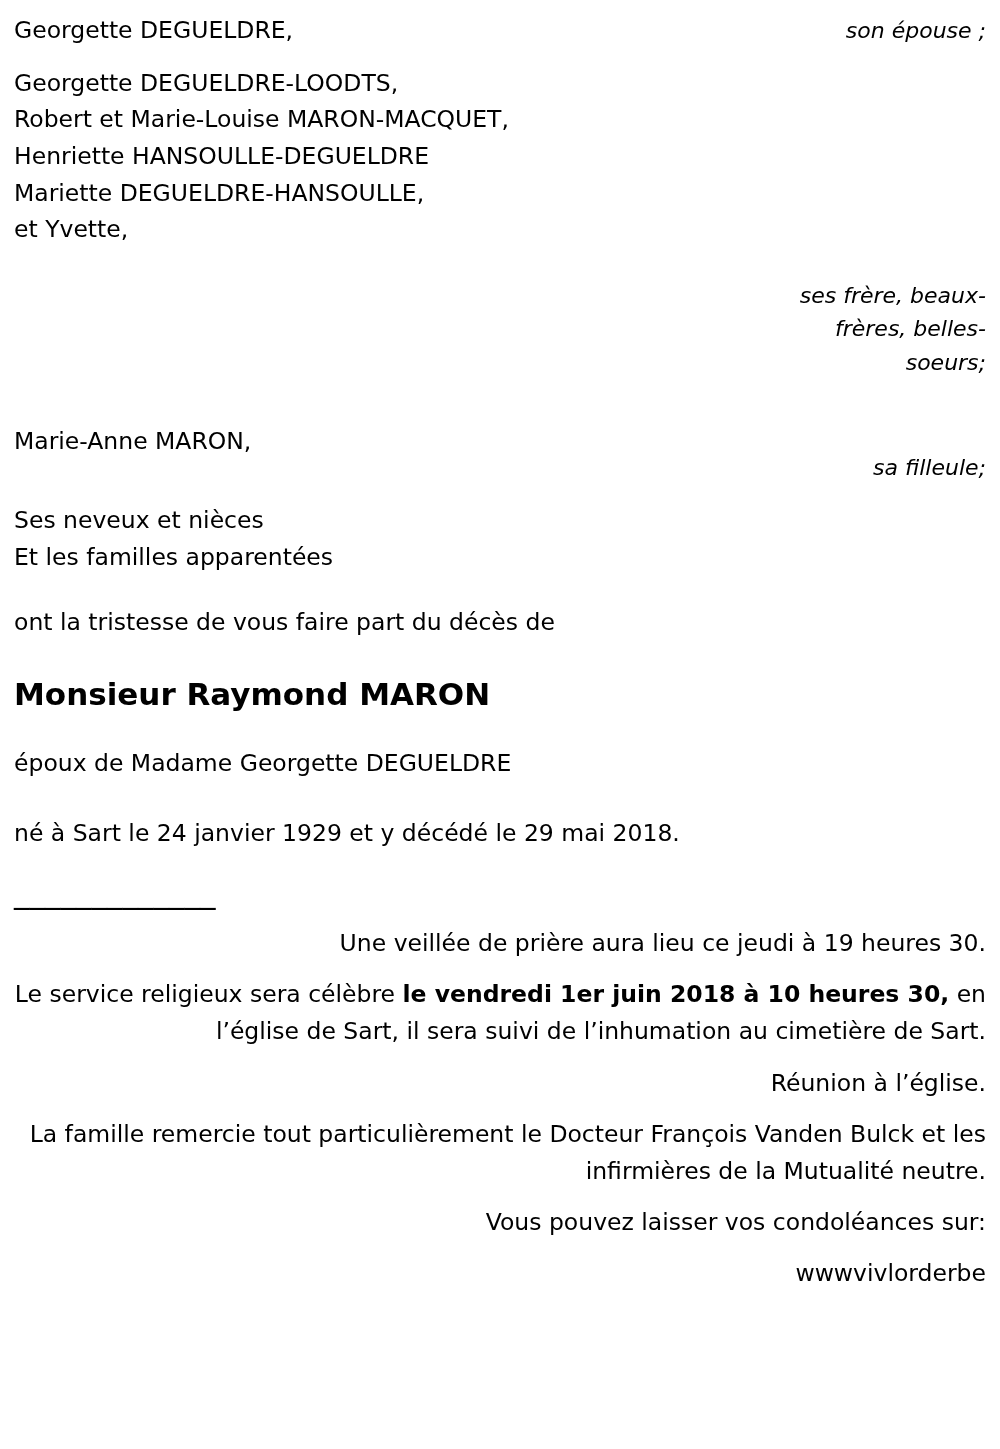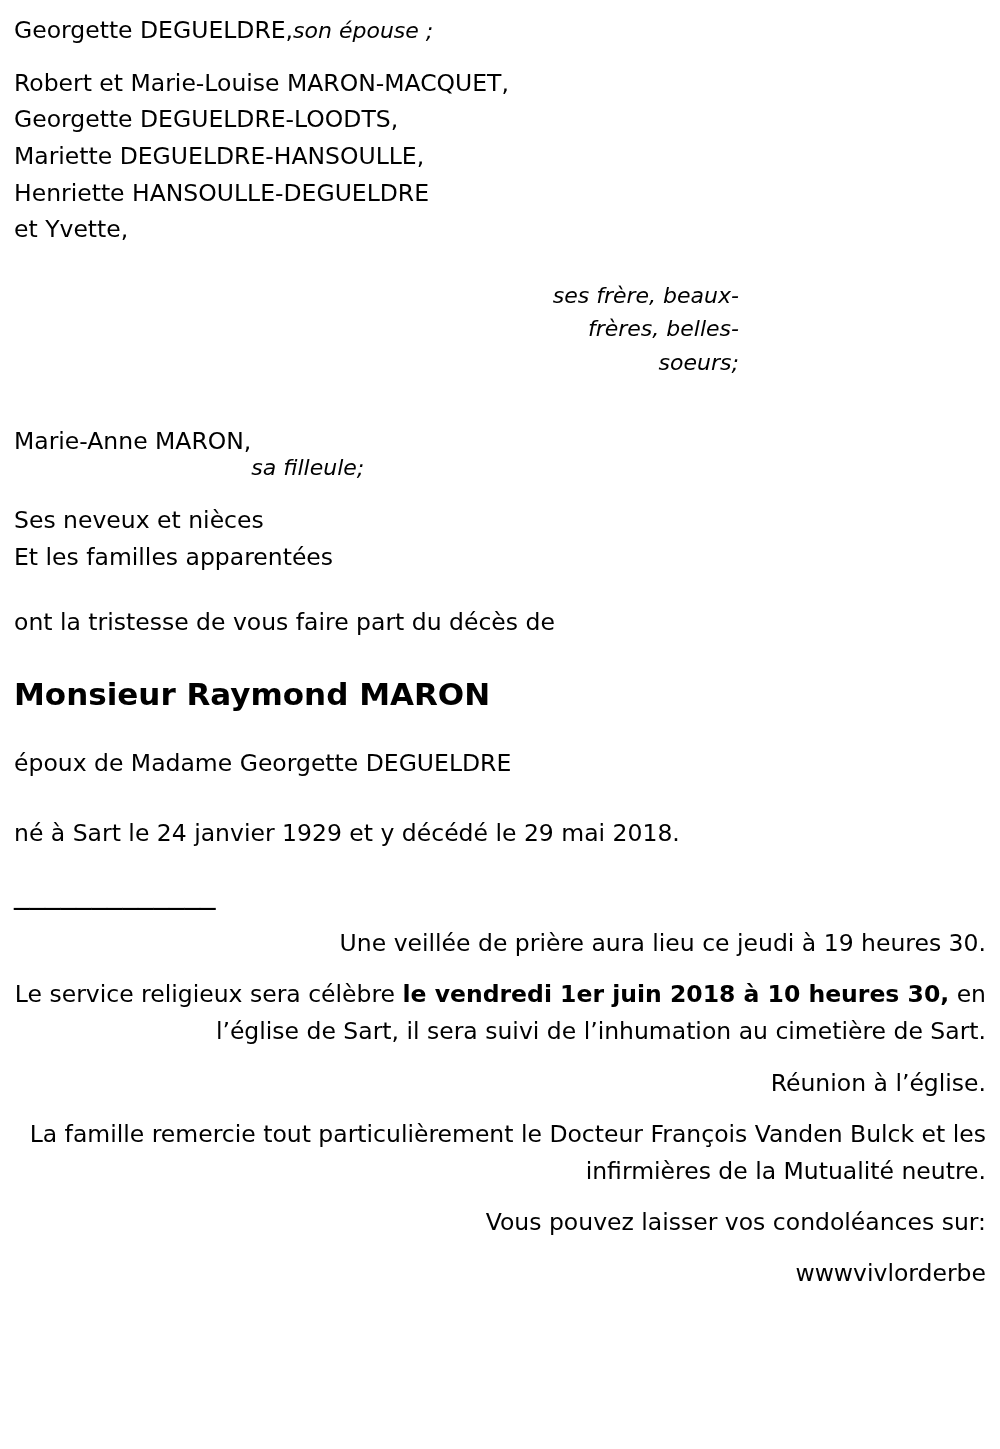--- a/index.html
+++ b/index.html
@@ -17,20 +17,21 @@
   .page {
     width: 1000px;
     min-height: 1449px;
     box-sizing: border-box;
     padding: 12px 14px 10px 14px;
     position: relative;
   }
   .row {
     display: flex;
     align-items: flex-start;
+    justify-content: space-between;
     width: 100%;
   }
   .left-col {
     flex: 0 1 auto;
     max-width: 660px;
   }
   .right-col {
     flex: 0 0 auto;
     text-align: right;
     font-style: italic;
@@ -85,24 +86,24 @@
     <div class="left-col">
       <div class="line">Georgette DEGUELDRE,</div>
     </div>
     <div class="right-col">son épouse ;</div>
   </div>
 
   <div class="spacer-sm"></div>
 
   <div class="row">
     <div class="left-col names-group">
+      <div class="line">Georgette DEGUELDRE-LOODTS,</div>
       <div class="line">Robert et Marie-Louise MARON-MACQUET,</div>
-      <div class="line">Georgette DEGUELDRE-LOODTS,</div>
+      <div class="line">Henriette HANSOULLE-DEGUELDRE</div>
       <div class="line">Mariette DEGUELDRE-HANSOULLE,</div>
-      <div class="line">Henriette HANSOULLE-DEGUELDRE</div>
       <div class="line">et Yvette,</div>
     </div>
     <div class="right-col" style="padding-top:214px;">ses frère, beaux-frères, belles-soeurs;</div>
   </div>
 
   <div class="spacer-lg"></div>
 
   <div class="row">
     <div class="left-col">
       <div class="line">Marie-Anne MARON,</div>

